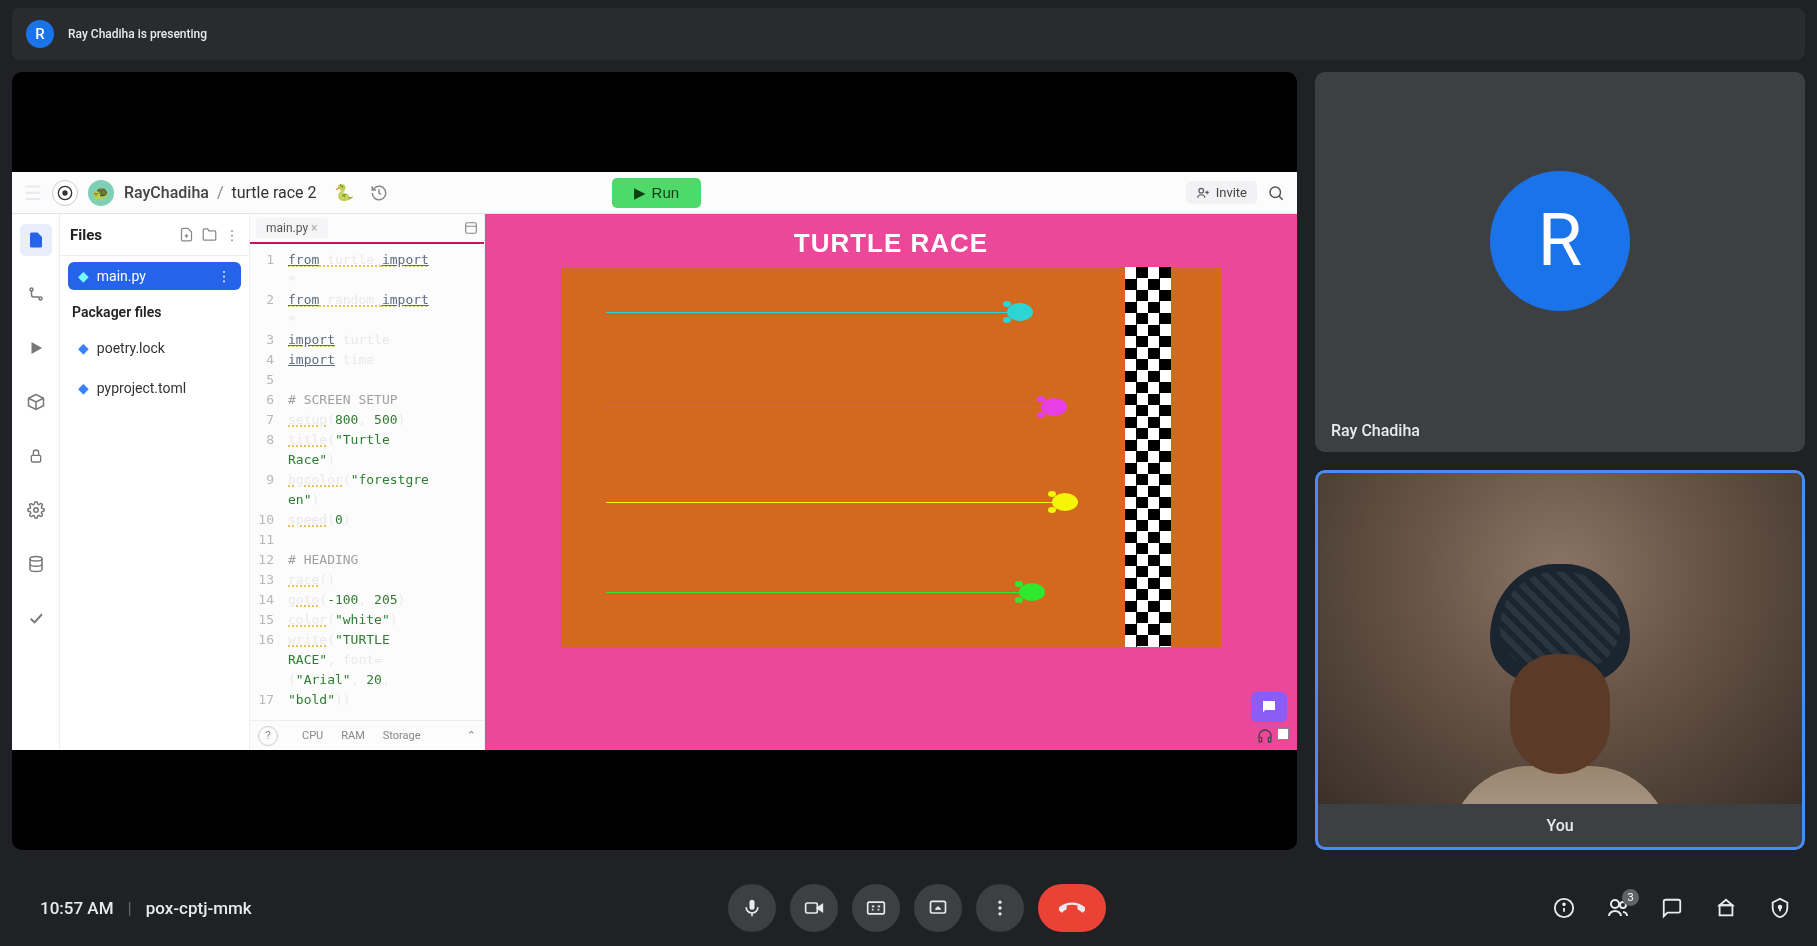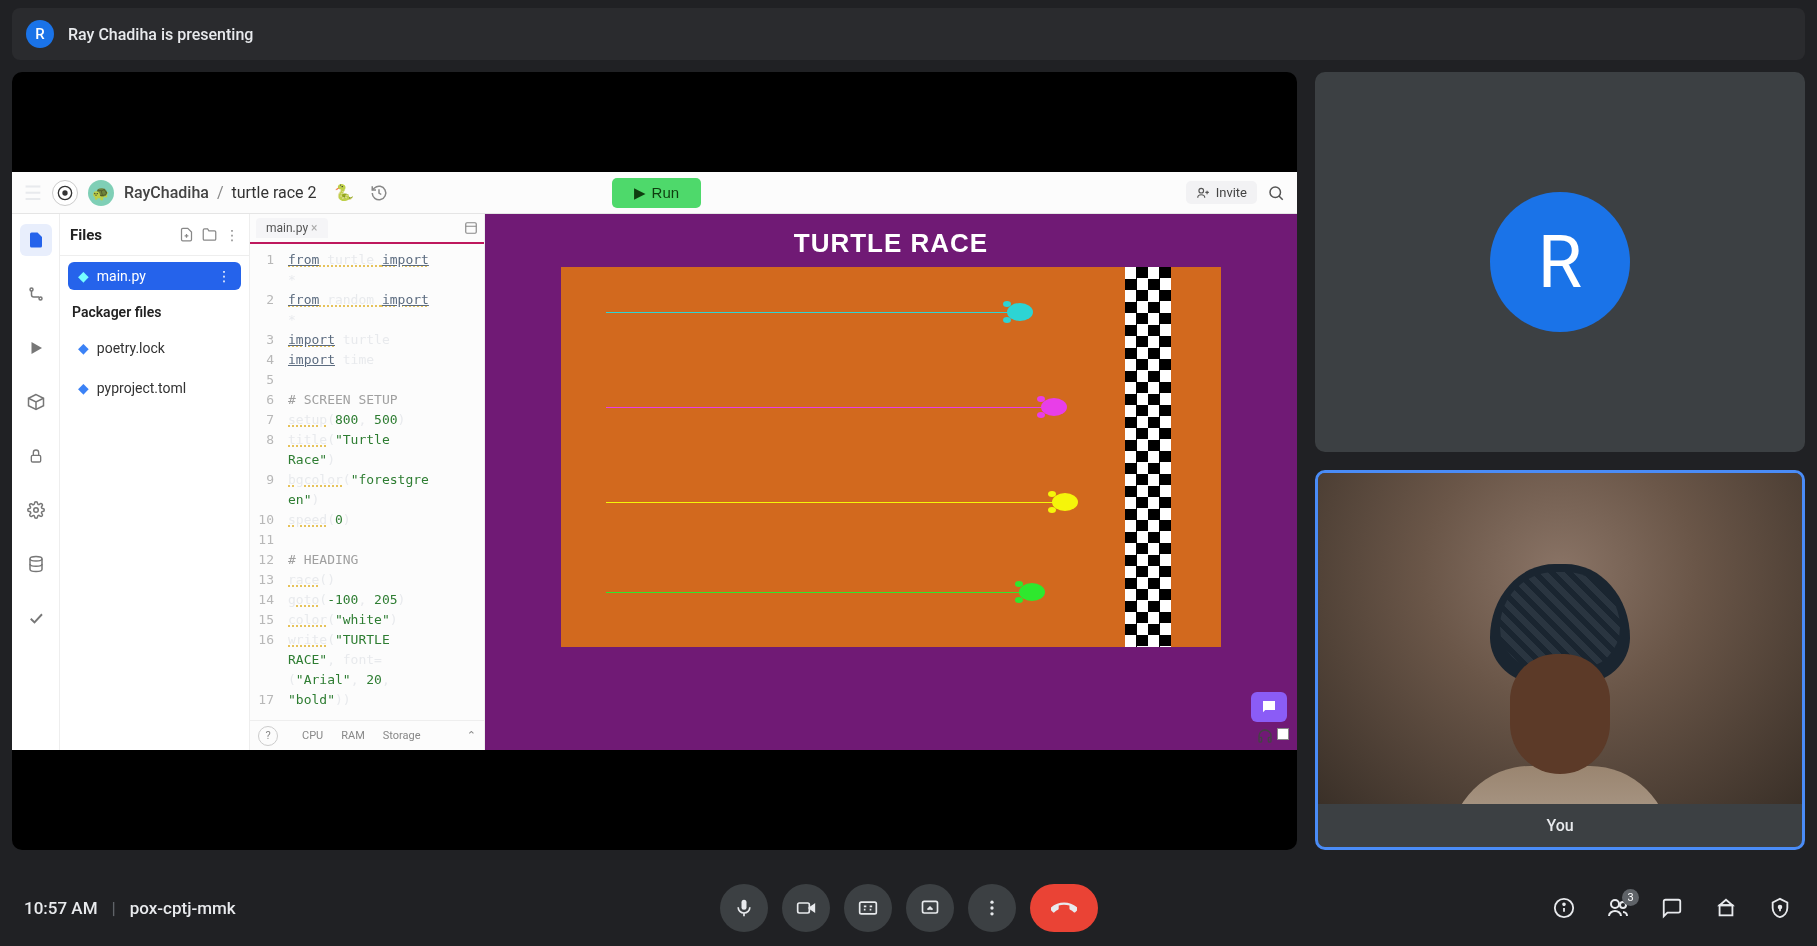--- a/index.html
+++ b/index.html
@@ -20,21 +20,21 @@
   align-items: center;
   padding: 0 14px;
   gap: 14px;
 }
 .avatar-small {
   width: 28px; height: 28px; border-radius: 50%;
   background: #1a73e8;
   display: flex; align-items: center; justify-content: center;
   font-weight: 500; font-size: 15px; color: #fff;
 }
-.banner-text { font-size: 16px; color: #e8eaed; font-weight: 500; }
+.banner-text { font-size: 12px; color: #e8eaed; font-weight: 500; }
 .main-area {
   display: flex;
   gap: 18px;
   padding: 12px 12px 0 12px;
   height: 790px;
 }
 .presentation-panel {
   flex: 1;
   background: #000;
   border-radius: 10px;
@@ -223,21 +223,21 @@
 }
 .output-panel {
   flex: 1;
   background: #1e8a1e;
   background: #228B22;
   position: relative;
 }
 .race-canvas {
   position: absolute;
   inset: 0;
-  background: #701a75;
+  background: #ec4899;
   display: flex;
   flex-direction: column;
   align-items: center;
 }
 .race-title {
   color: #fff;
   font-weight: 700;
   font-size: 26px;
   letter-spacing: 1px;
   margin-top: 14px;
@@ -365,21 +365,21 @@
   position: relative;
 }
 .shoulders {
   width: 220px; height: 80px;
   background: linear-gradient(#9a8570, #b0a090);
   border-radius: 80px 80px 0 0;
   margin: -8px auto 0;
 }
 .bottom-bar {
   position: absolute;
-  bottom: 0; left: 0; right: 0;
+  bottom: 0; left: 16px; right: 0;
   height: 76px;
   display: flex;
   align-items: center;
   padding: 0 24px;
 }
 .time-code {
   font-size: 17px;
   color: #e8eaed;
   font-weight: 500;
   display: flex; align-items: center; gap: 14px;
@@ -650,20 +650,21 @@
         </div>
       </div>
     </div>
   </div>
 
   <div class="sidebar-right">
     <div class="participant-tile" style="height:380px">
       <div class="tile-avatar">
         <div class="big-avatar">R</div>
       </div>
+      <div class="tile-label">Ray Chadiha</div>
     </div>
     <div class="participant-tile you-tile">
       <div class="tile-more">⋯</div>
       <div class="camera-view">
         <div class="person-silhouette">
           <div class="head-wrap"></div>
           <div class="face"></div>
           <div class="shoulders"></div>
         </div>
       </div>

